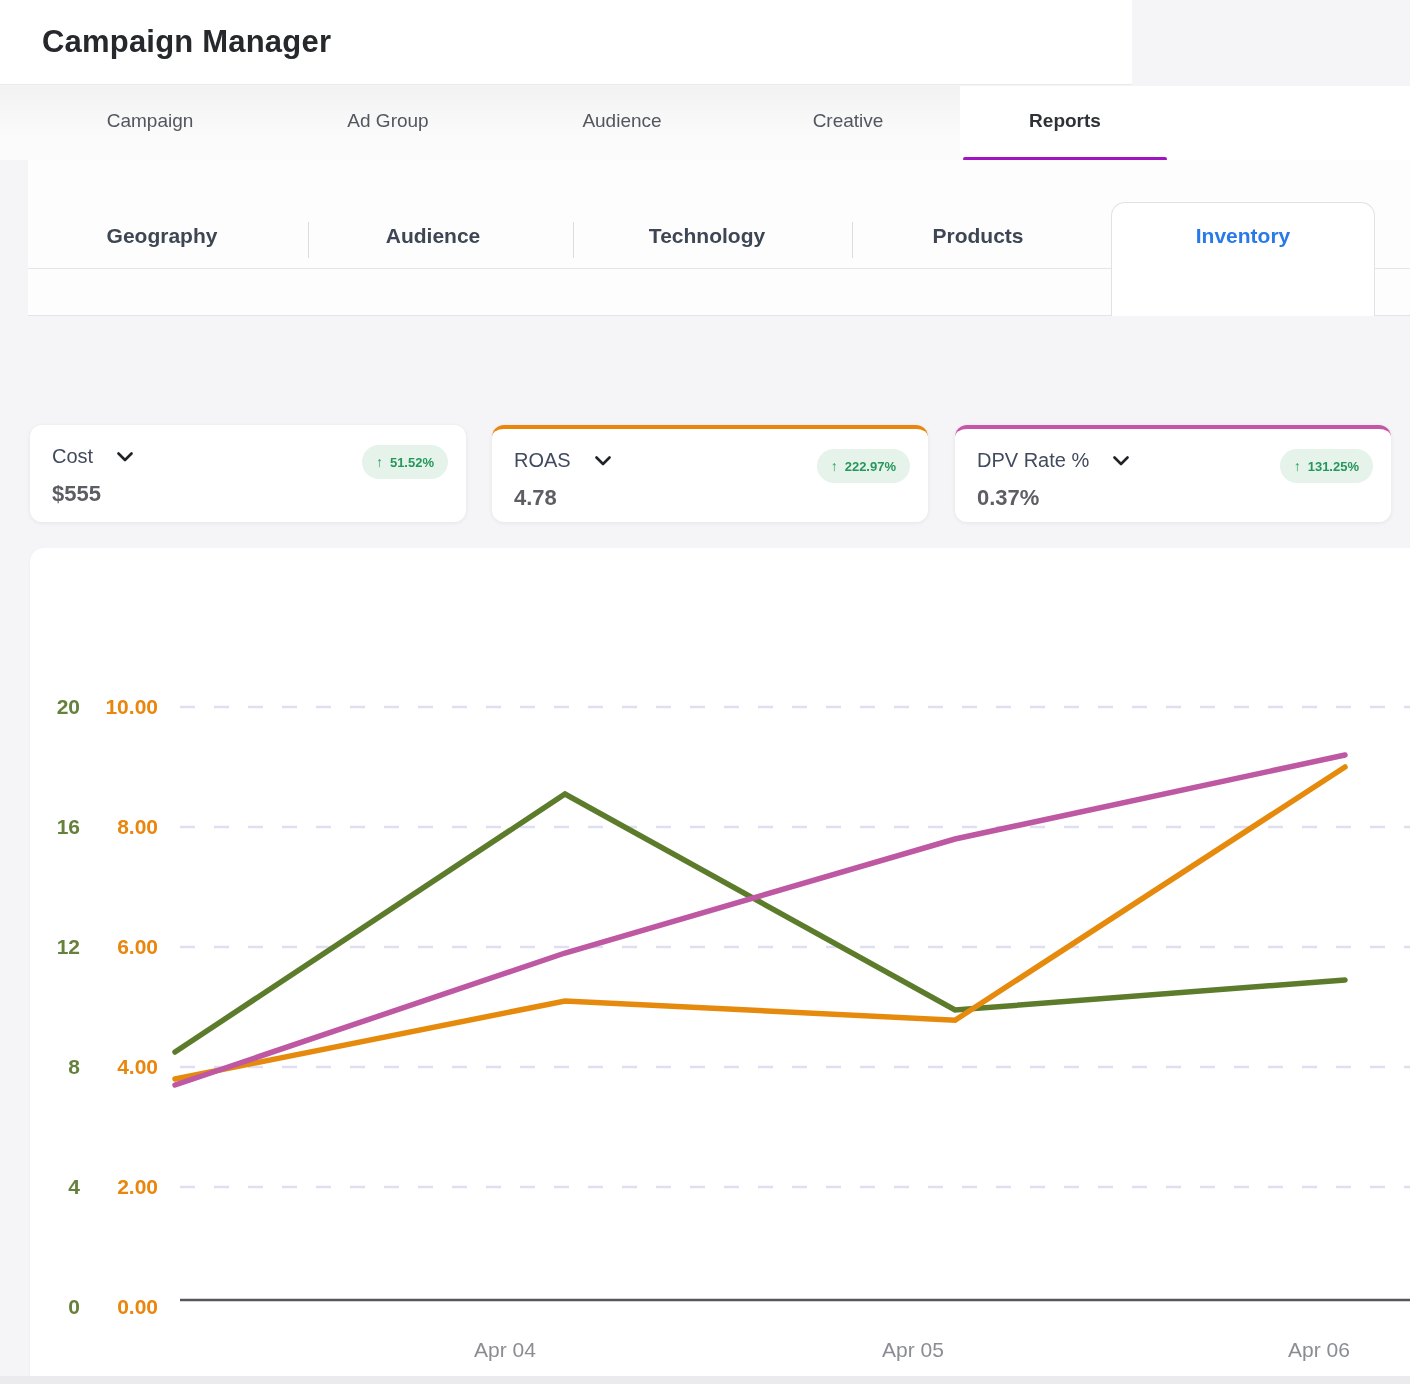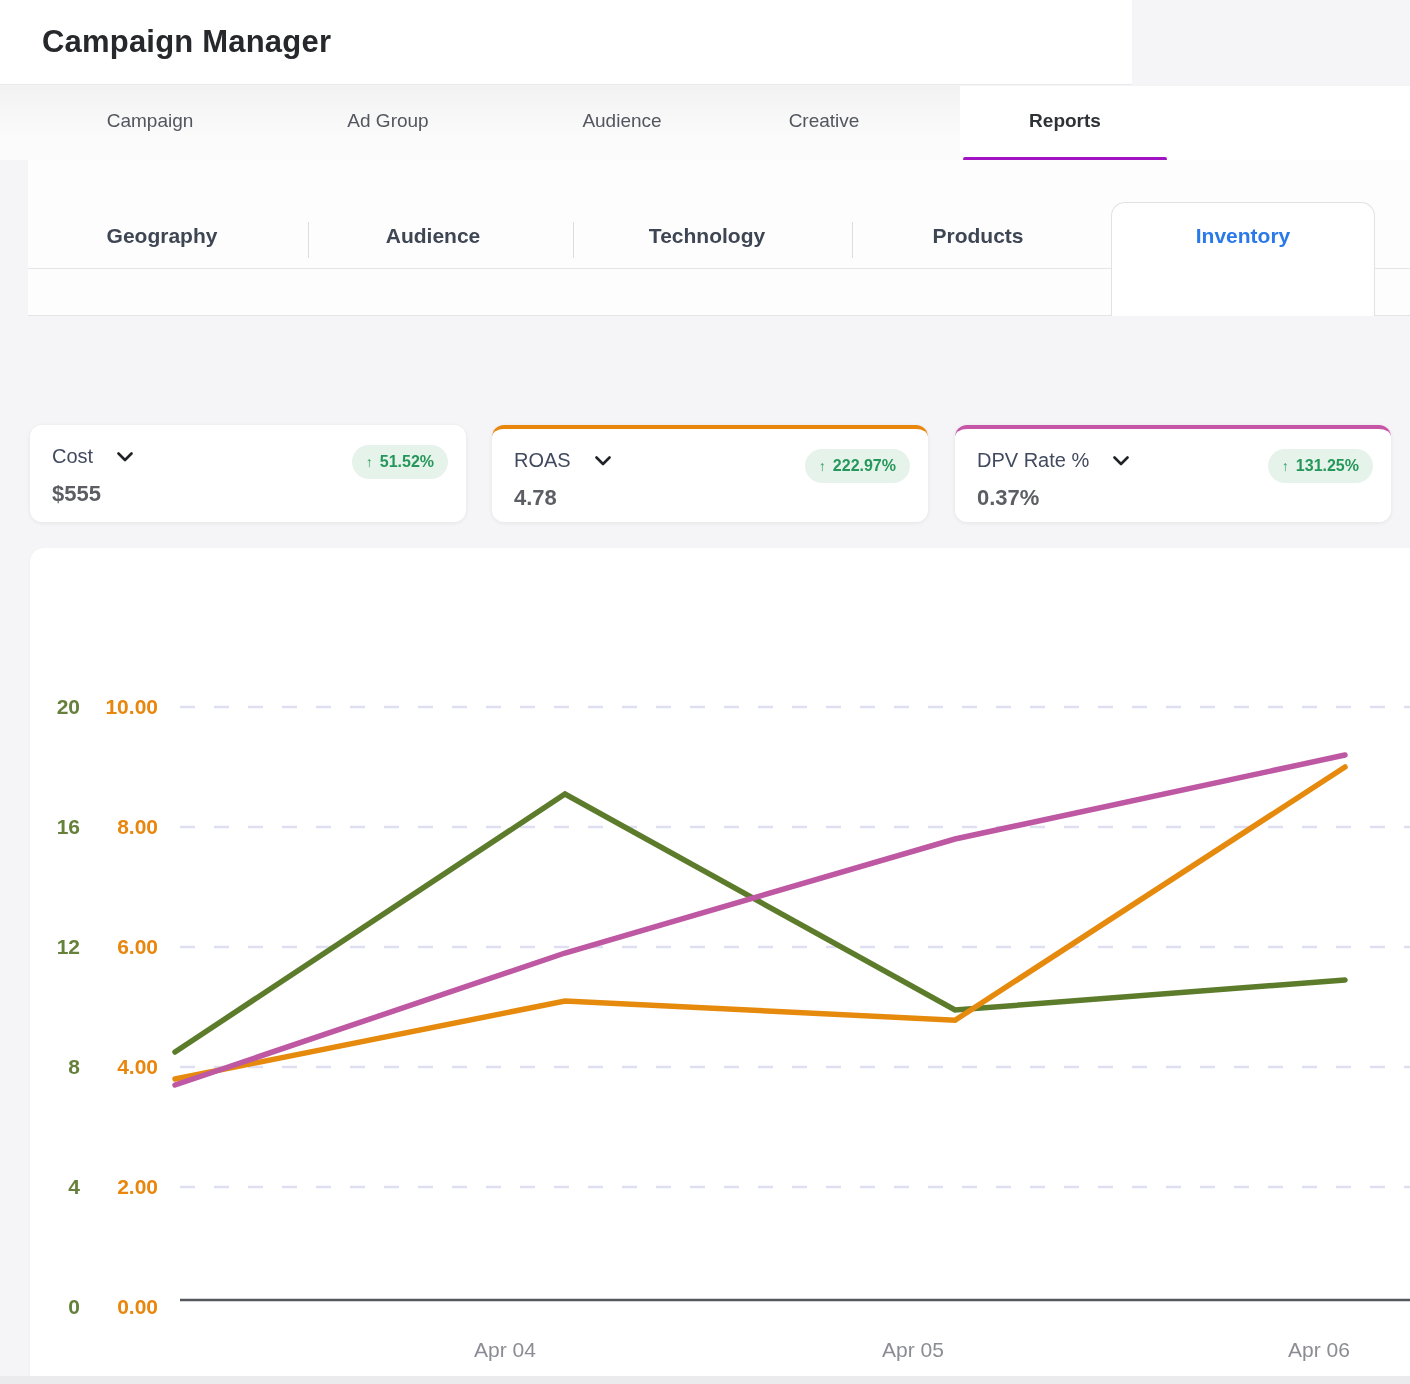--- a/index.html
+++ b/index.html
@@ -35,21 +35,21 @@
   
   .card { position:absolute; top:425px; height:97px; width:436px; background:#ffffff; border-radius:12px;
           box-shadow:0 1px 4px rgba(40,40,60,.08); cursor:pointer; }
   .card .label-row { position:absolute; left:22px; top:20px; display:flex; align-items:center; gap:24px; }
   .card .m-label { font-size:20px; font-weight:500; color:#414a5e; }
   .card .chev { width:16px; height:10px; display:inline-block; }
   .card .m-value { position:absolute; left:22px; top:56px; font-size:22px; font-weight:600; color:#5c5e63; }
   .badge { position:absolute; right:18px; top:20px; height:34px; padding:0 14px; border-radius:17px;
            background:#e6f3eb; display:flex; align-items:center; gap:7px; }
   .badge .arrow { font-size:14px; color:#2da05f; }
-  .badge .pct { font-size:16px; font-weight:600; color:#25975a; }
+  .badge .pct { font-size:13px; font-weight:600; color:#25975a; }
 
   
   .chart-card { position:absolute; left:30px; top:548px; width:1380px; height:828px; background:#ffffff;
                 border-radius:14px 0 0 0; box-shadow:0 1px 3px rgba(40,40,60,.05); }
   .chart-card svg { display:block; }
   svg text { font-family:"Liberation Sans", sans-serif; }
   .bottom-strip { position:absolute; left:0; top:1376px; width:1410px; height:8px; background:#ebebee; }
 </style>
 </head>
 <body>
@@ -58,21 +58,21 @@
 
   <div class="header">
     <h1>Campaign Manager</h1>
   </div>
 
   <div class="tabs-primary">
     <div class="active-col"></div>
     <div class="tab1" style="left:150px">Campaign</div>
     <div class="tab1" style="left:388px">Ad Group</div>
     <div class="tab1" style="left:622px">Audience</div>
-    <div class="tab1" style="left:824px">Creative</div>
+    <div class="tab1" style="left:848px">Creative</div>
     <div class="tab1 active" style="left:1065px">Reports</div>
     <div class="tab1-underline" style="background: rgb(160, 20, 196);"></div>
   </div>
 
   <div class="band2">
     <div class="mid-divider"></div>
     <div class="vdiv" style="left:280px"></div>
     <div class="vdiv" style="left:545px"></div>
     <div class="vdiv" style="left:824px"></div>
     <div class="inv-tab-box"></div>

